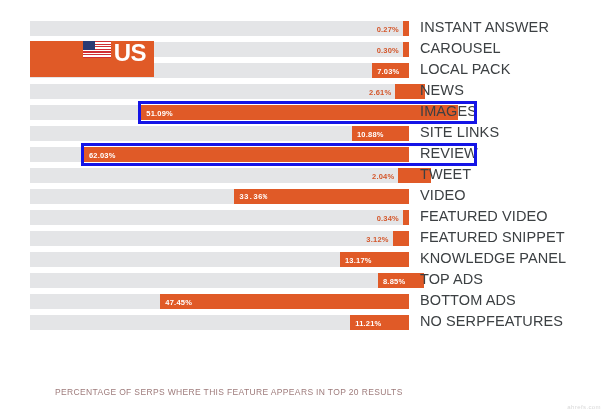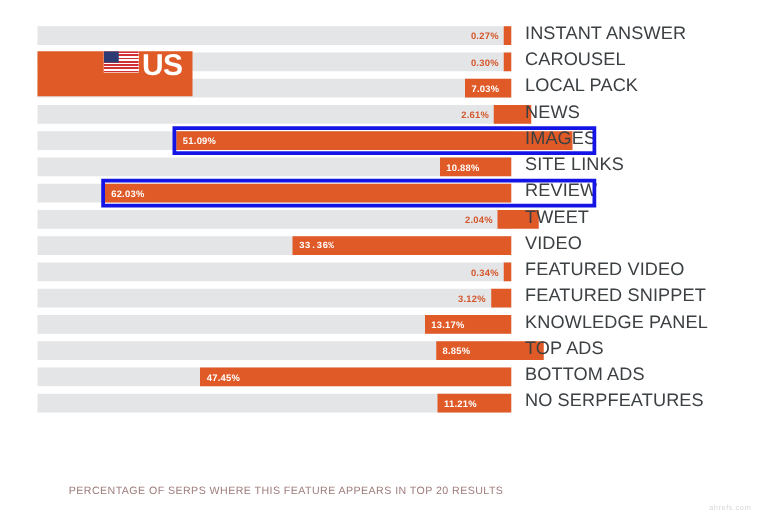--- a/index.html
+++ b/index.html
@@ -213,21 +213,21 @@
       <div class="row">
         <div class="track">
           <div class="bar" style="width: 69.0108px; left: 309.989px; right: auto;">
             <span class="bar-value">13.17%</span>
           </div>
         </div>
         <div class="label">KNOWLEDGE PANEL</div>
       </div>
       <div class="row">
         <div class="track">
-          <div class="bar" style="width: 46.374px; left: 319px; right: auto; padding-left: 40px;">
+          <div class="bar" style="width: 46.374px; left: 348px; right: auto;">
             <span class="bar-value">8.85%</span>
           </div>
         </div>
         <div class="label">TOP ADS</div>
       </div>
       <div class="row">
         <div class="track">
           <div class="bar" style="width: 248.638px; left: 130.362px; right: auto;">
             <span class="bar-value">47.45%</span>
           </div>

